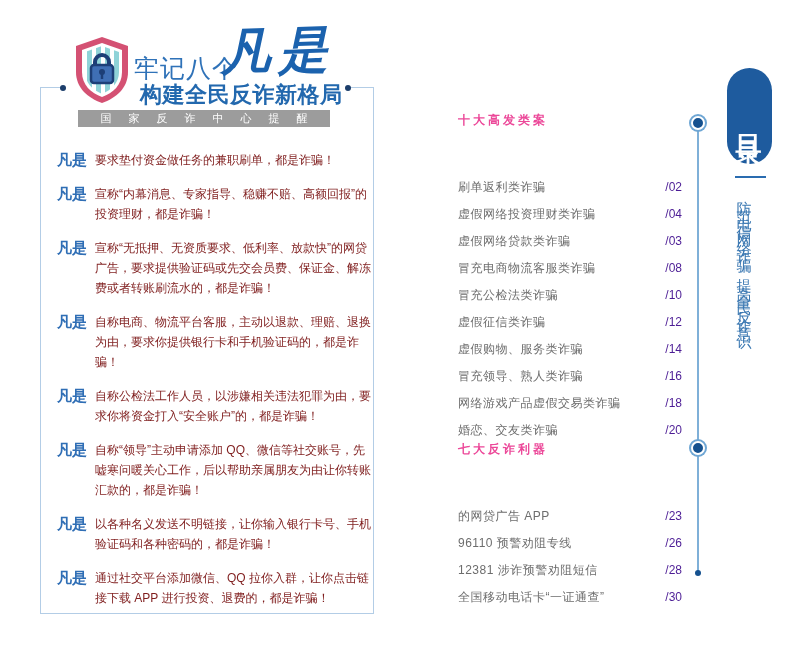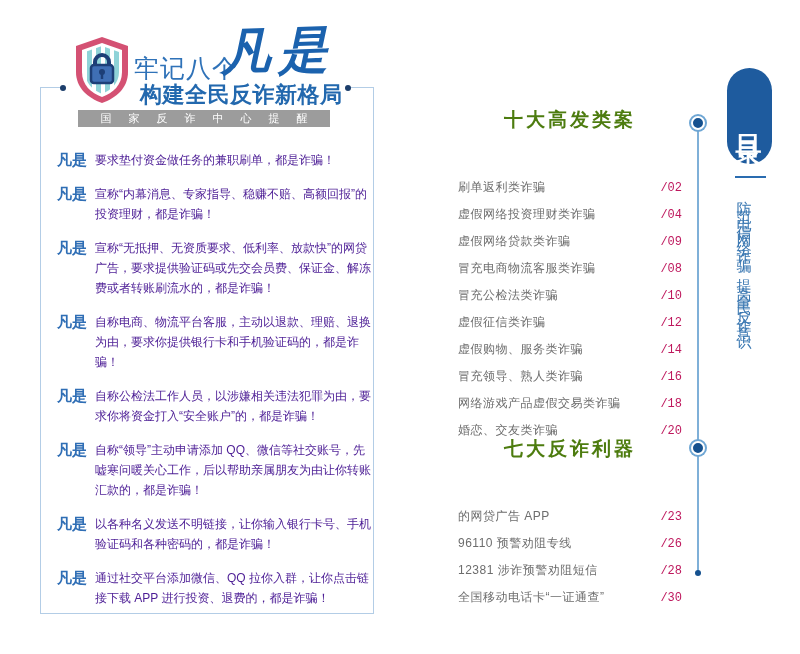--- a/index.html
+++ b/index.html
@@ -29,28 +29,28 @@
   }
   .bracket-line{position:absolute;height:1px;background:#b3cde6;top:87px;}
   .bracket-line.bl{left:40px;width:23px;}
   .bracket-line.br{left:350px;width:23px;}
   .bracket-dot{position:absolute;width:6px;height:6px;border-radius:3px;background:#1c3e6b;top:85px;}
   .bracket-dot.dl{left:60px;}
   .bracket-dot.dr{left:345px;}
   .items{position:absolute;left:57px;top:150px;width:316px;}
   .item{display:flex;gap:6px;margin-bottom:14px;}
   .item-label{flex:none;width:32px;font-size:15px;font-weight:bold;color:#2f6eb5;line-height:20px;}
-  .item-text{flex:1;font-size:12px;line-height:20px;color:#4c1d95;margin:0;}
+  .item-text{flex:1;font-size:12px;line-height:20px;color:#7f1d1d;margin:0;}
   
   .toc{position:absolute;left:458px;top:112px;width:224px;}
-  .toc-heading{font-size:19px;font-weight:bold;color:#4d7c0f;letter-spacing:3px;text-align:center;margin:0 0 19px 0;line-height:16px;}
+  .toc-heading{font-size:12px;font-weight:bold;color:#ec4899;letter-spacing:3px;text-align:left;margin:0 0 19px 0;line-height:16px;}
   .toc-heading.second{margin-top:38px;}
   .toc-row{display:flex;justify-content:space-between;align-items:baseline;margin-bottom:14px;height:13px;}
   .toc-item{font-size:12px;color:#6d6d6d;letter-spacing:0.5px;margin-top:32px;}
-  .toc-page{font-size:12px;color:#be185d;font-family:Liberation Mono, monospace;}
+  .toc-page{font-size:12px;color:#4c1d95;}
   
   .tl-line{position:absolute;left:697px;top:117px;width:2px;height:457px;background:#7fb0d8;}
   .tl-node{position:absolute;left:691px;width:10px;height:10px;border-radius:50%;
     background:#15518f;border:2px solid #ffffff;box-shadow:0 0 0 2px #6ea6d4;}
   .tl-node.n1{top:116px;}
   .tl-node.n2{top:441px;}
   .tl-end{position:absolute;left:695px;top:570px;width:6px;height:6px;border-radius:3px;background:#15518f;}
   
   .badge{
     position:absolute;left:727px;top:68px;width:45px;height:96px;border-radius:23px;
@@ -141,21 +141,21 @@
     <div class="toc-row">
       <span class="toc-item">刷单返利类诈骗</span>
       <span class="toc-page">/02</span>
     </div>
     <div class="toc-row">
       <span class="toc-item">虚假网络投资理财类诈骗</span>
       <span class="toc-page">/04</span>
     </div>
     <div class="toc-row">
       <span class="toc-item">虚假网络贷款类诈骗</span>
-      <span class="toc-page">/09</span>
+      <span class="toc-page">/03</span>
     </div>
     <div class="toc-row">
       <span class="toc-item">冒充电商物流客服类诈骗</span>
       <span class="toc-page">/08</span>
     </div>
     <div class="toc-row">
       <span class="toc-item">冒充公检法类诈骗</span>
       <span class="toc-page">/10</span>
     </div>
     <div class="toc-row">

